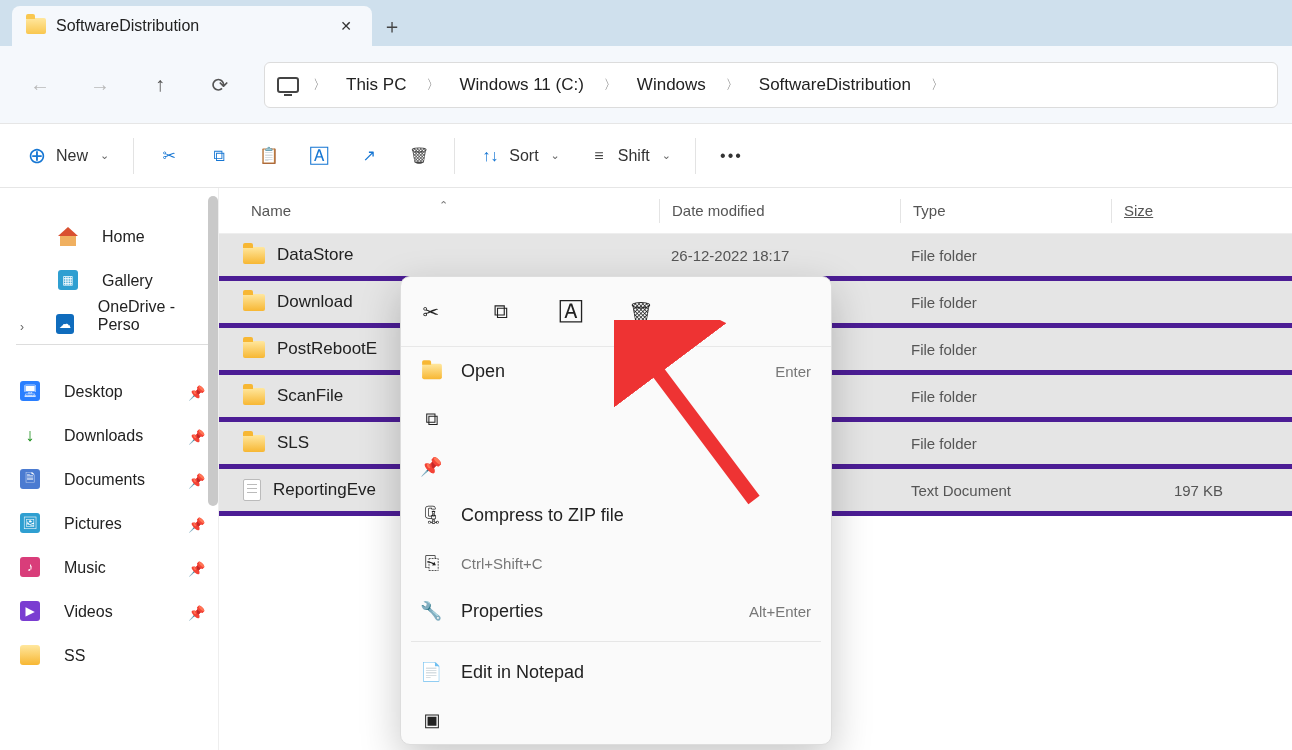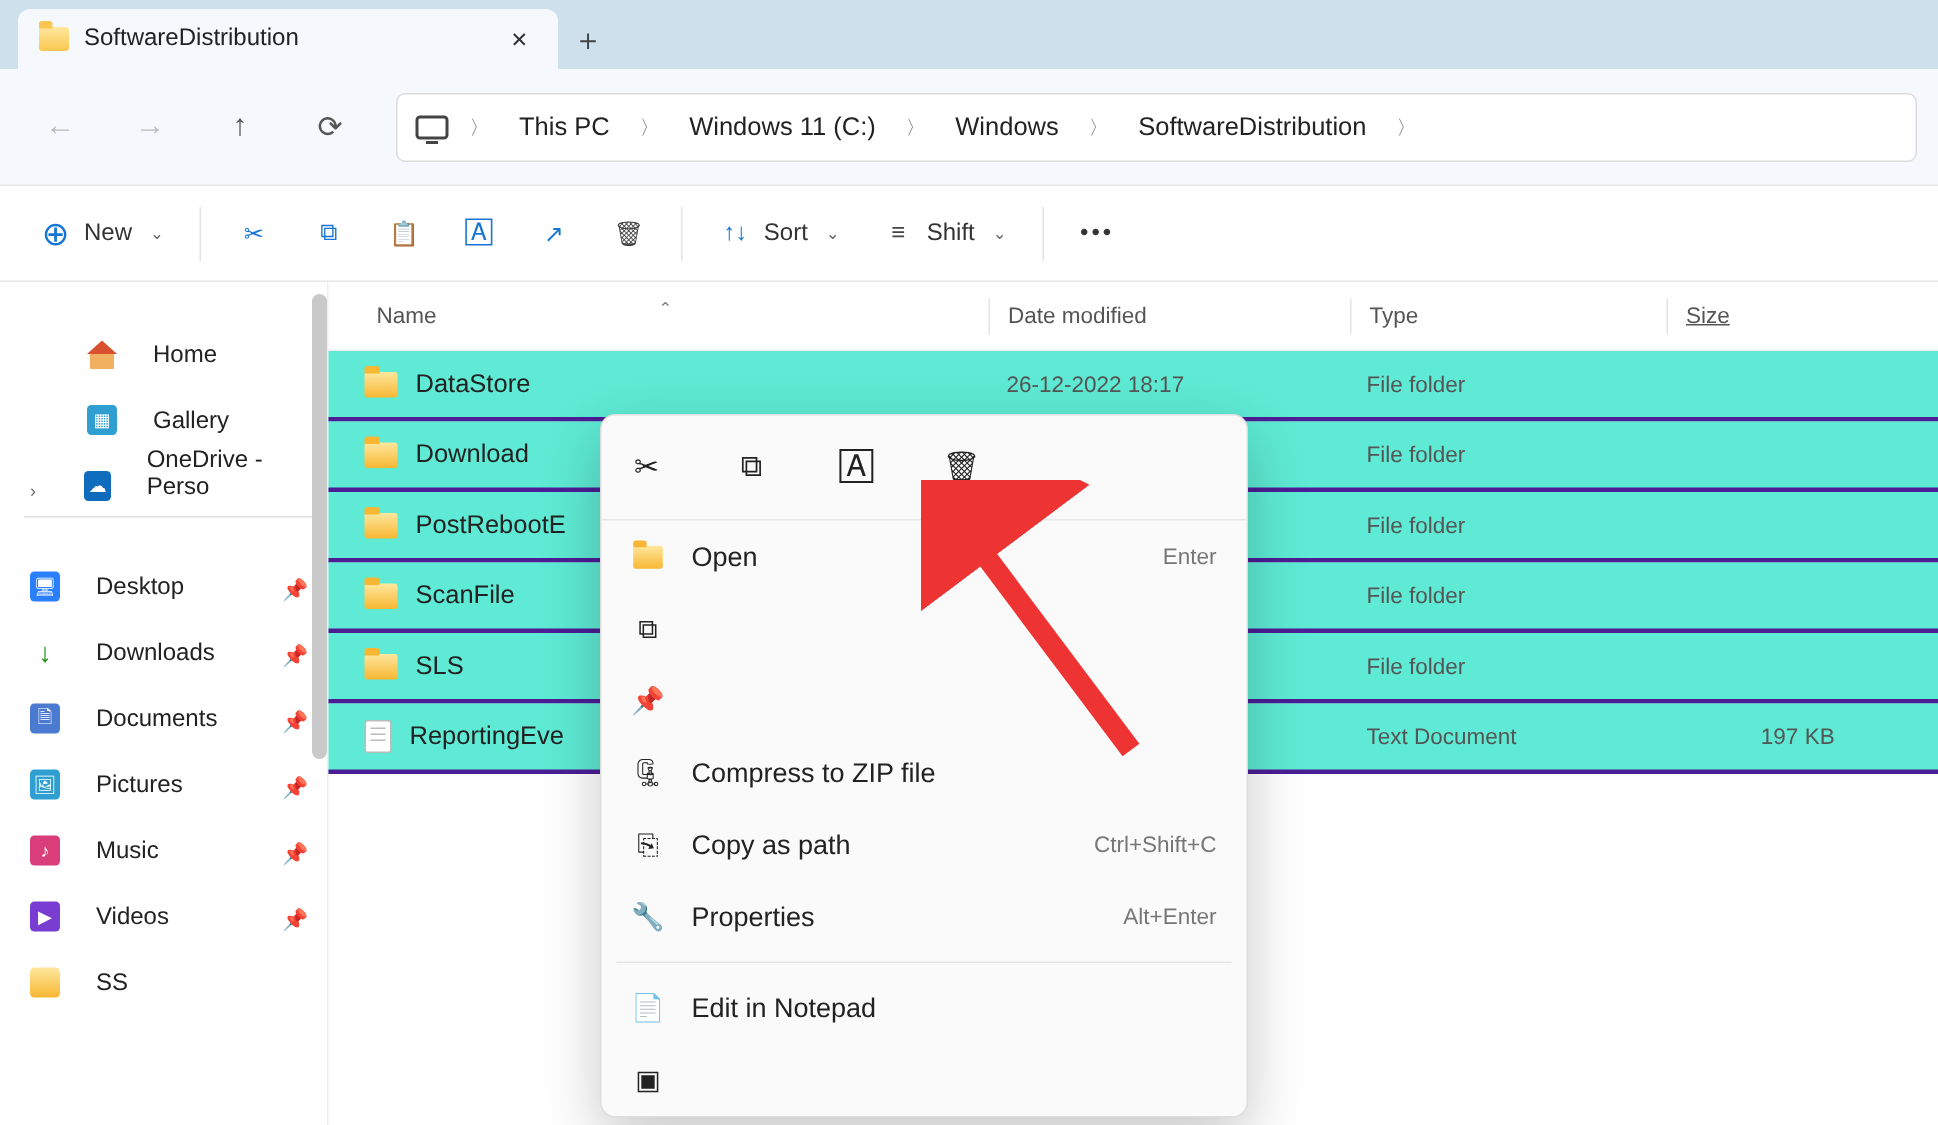--- a/index.html
+++ b/index.html
@@ -42,21 +42,21 @@
   
   .content { flex:1; position:relative; border-left:1px solid #eee; }
   .cols { display:flex; height:46px; align-items:center; border-bottom:1px solid #eee; color:#555; font-size:15px;}
   .col-name { width:440px; padding-left:32px; position:relative;}
   .col-date { width:240px; padding-left:12px;}
   .col-type { width:210px; padding-left:12px;}
   .col-size { flex:1; padding-left:12px;text-decoration:underline;}
   .col-name .sort-up { position:absolute; left:220px; top:-3px; font-size:11px; color:#777;}
   .vline { width:1px; height:24px; background:#e4e4e4; }
   
-  .row { display:flex; height:47px; align-items:center; background:#5eead4; border-bottom:3px solid #4c1d95;}
+  .row { display:flex; height:47px; align-items:center; background:#e5e5e5; border-bottom:5px solid #4c1d95;}
   .row .c-name { width:440px; padding-left:24px; display:flex; align-items:center; gap:12px; font-size:17px;}
   .row .c-date { width:240px; padding-left:12px; color:#555;}
   .row .c-type { width:210px; padding-left:12px; color:#555;}
   .row .c-size { flex:1; padding-left:12px; color:#555; text-align:center; padding-right:16px;}
   .folder-sm { width:22px; height:17px; background:linear-gradient(#ffe79e,#f7b733); border-radius:2px; position:relative;}
   .folder-sm::before{content:"";position:absolute;top:-4px;left:0;width:10px;height:5px;background:#f7b733;border-radius:2px 2px 0 0;}
   .file-sm { width:18px; height:22px; background:#fff; border:1px solid #bbb; border-radius:2px; position:relative;}
   .file-sm::before{content:"";position:absolute;top:4px;left:3px;width:10px;height:1px;background:#bbb;box-shadow:0 4px 0 #bbb,0 8px 0 #bbb;}
   
   
@@ -304,21 +304,20 @@
     </div>
   <div class="ctx-item">
       <span class="ci">📌</span>
     </div>
   <div class="ctx-item">
       <span class="ci">🗜</span>
       <span class="lbl">Compress to ZIP file</span>
     </div>
   <div class="ctx-item">
       <span class="ci">⎘</span>
-      <span class="lbl">Copy as path</span>
       <span class="sc">Ctrl+Shift+C</span>
     </div>
   <div class="ctx-item">
       <span class="ci">🔧</span>
       <span class="lbl">Properties</span>
       <span class="sc">Alt+Enter</span>
     </div>
   <div class="ctx-sep"></div>
   <div class="ctx-item">
       <span class="ci">📄</span>

